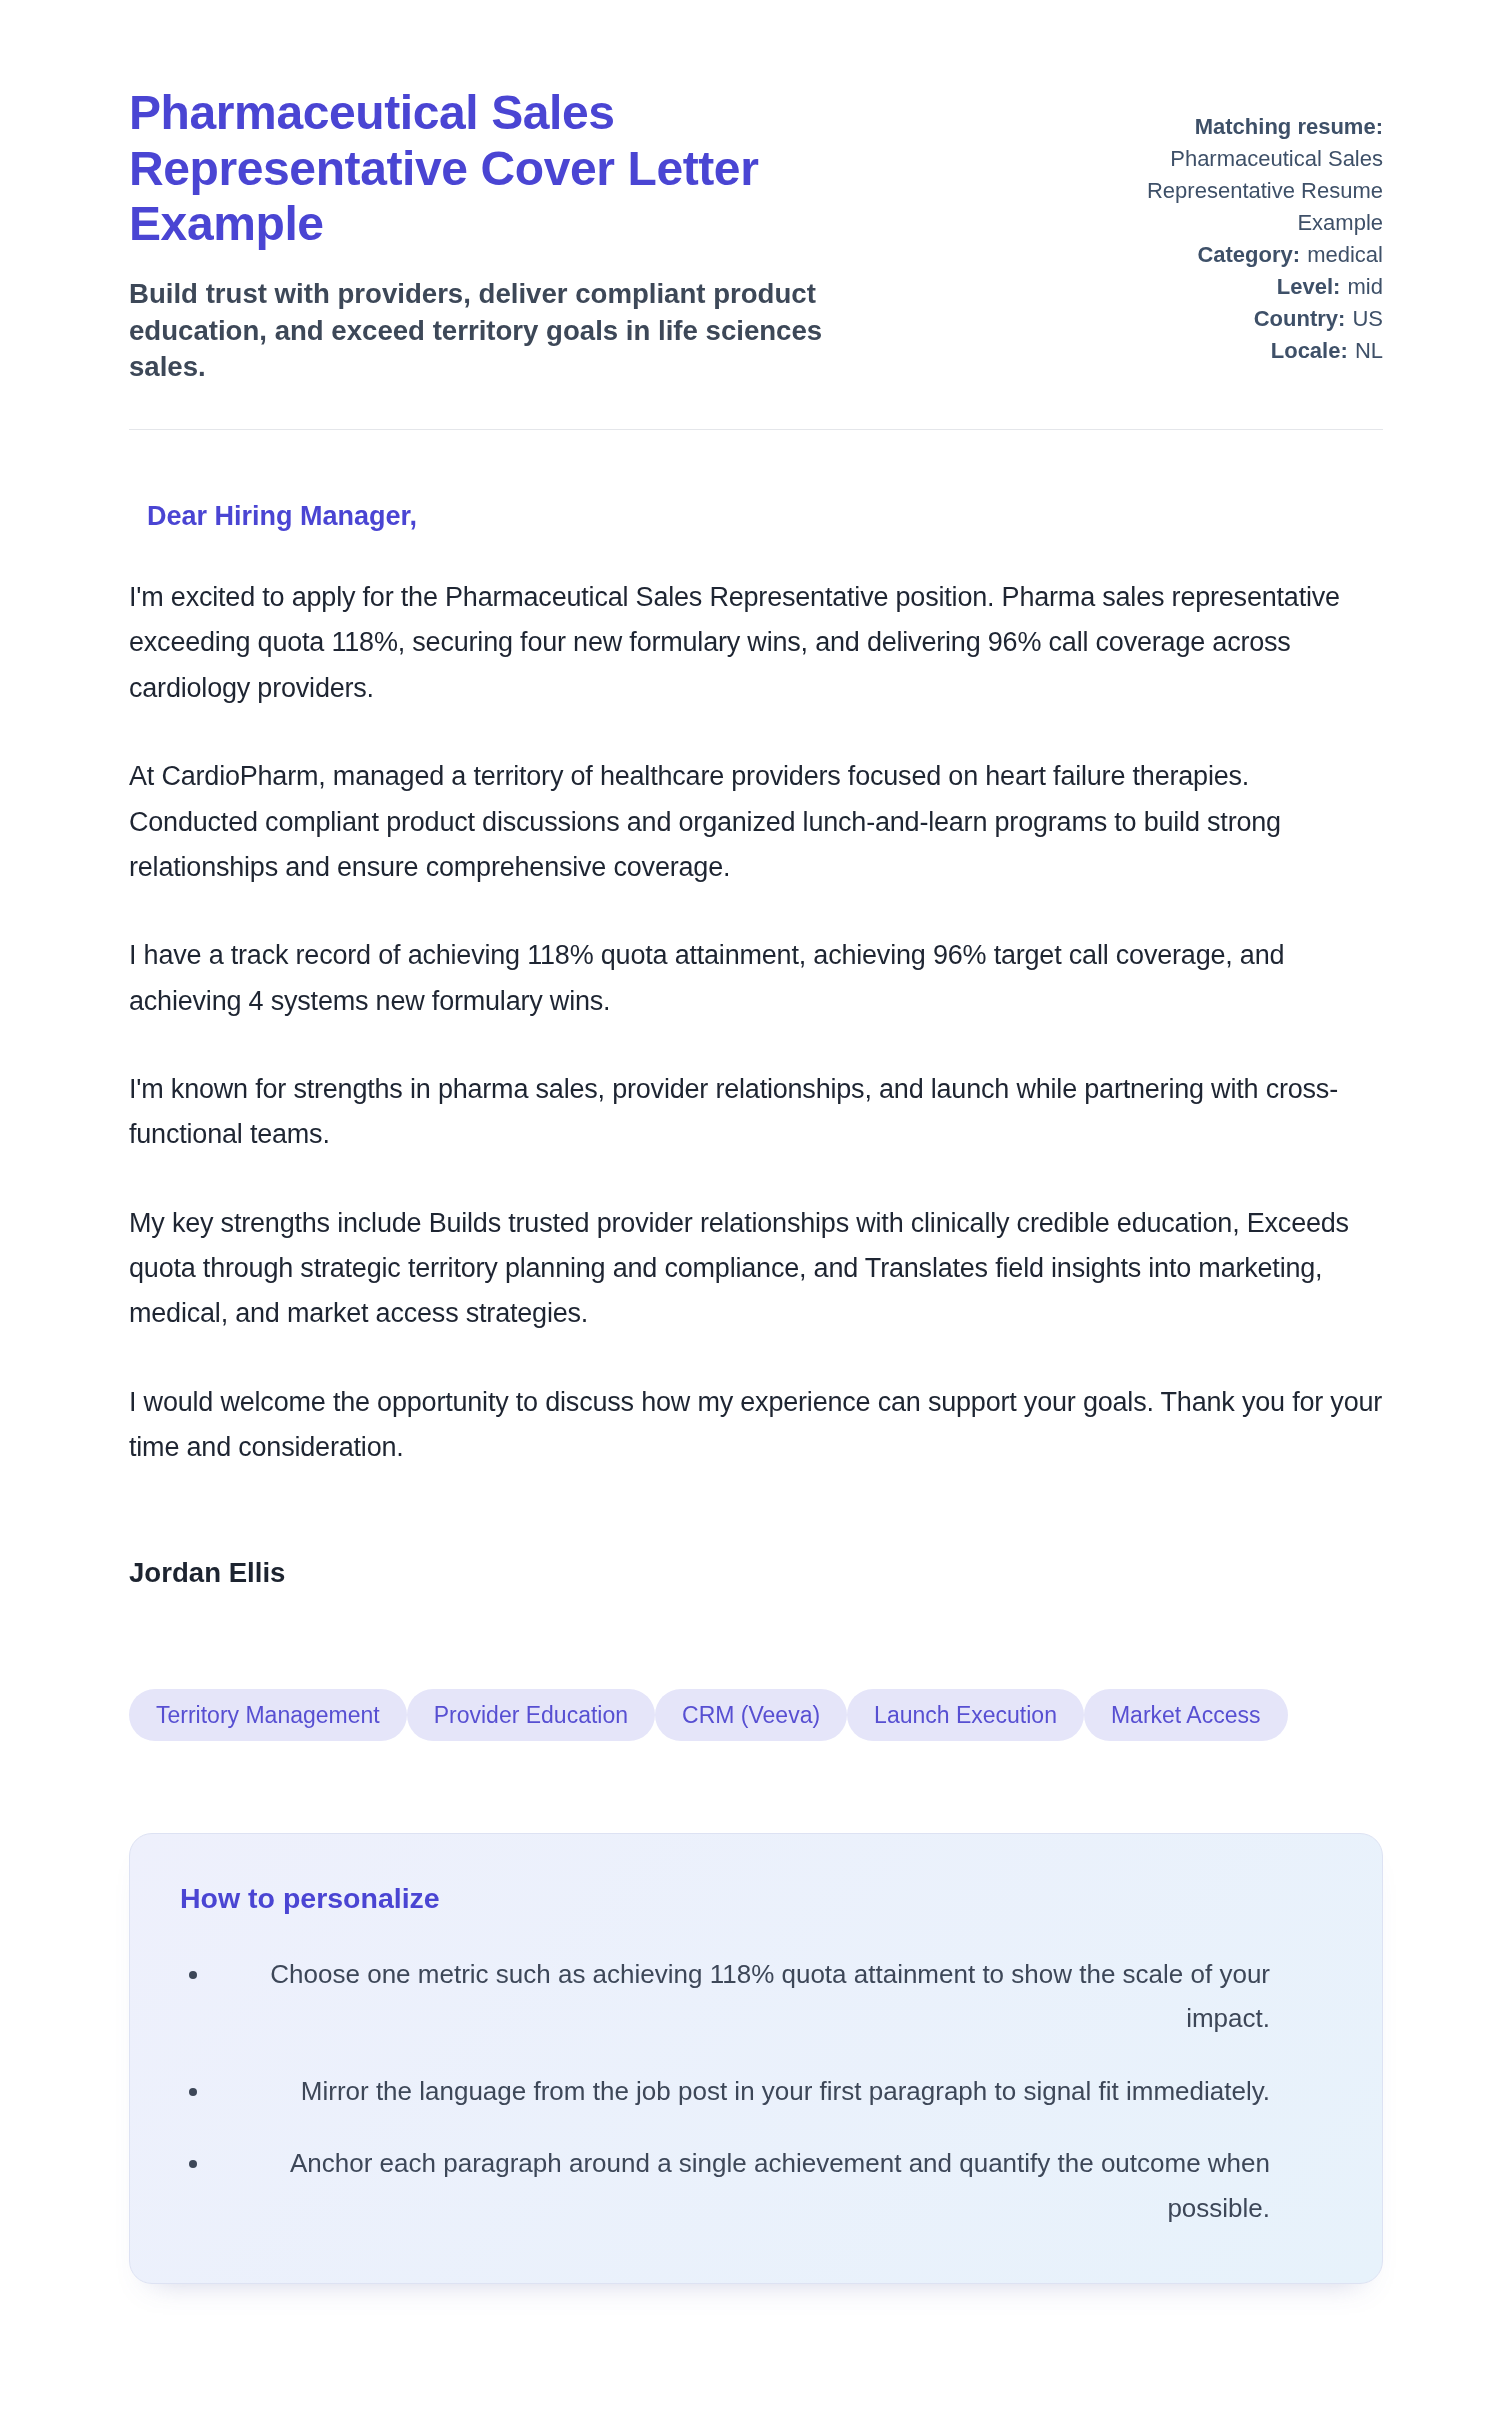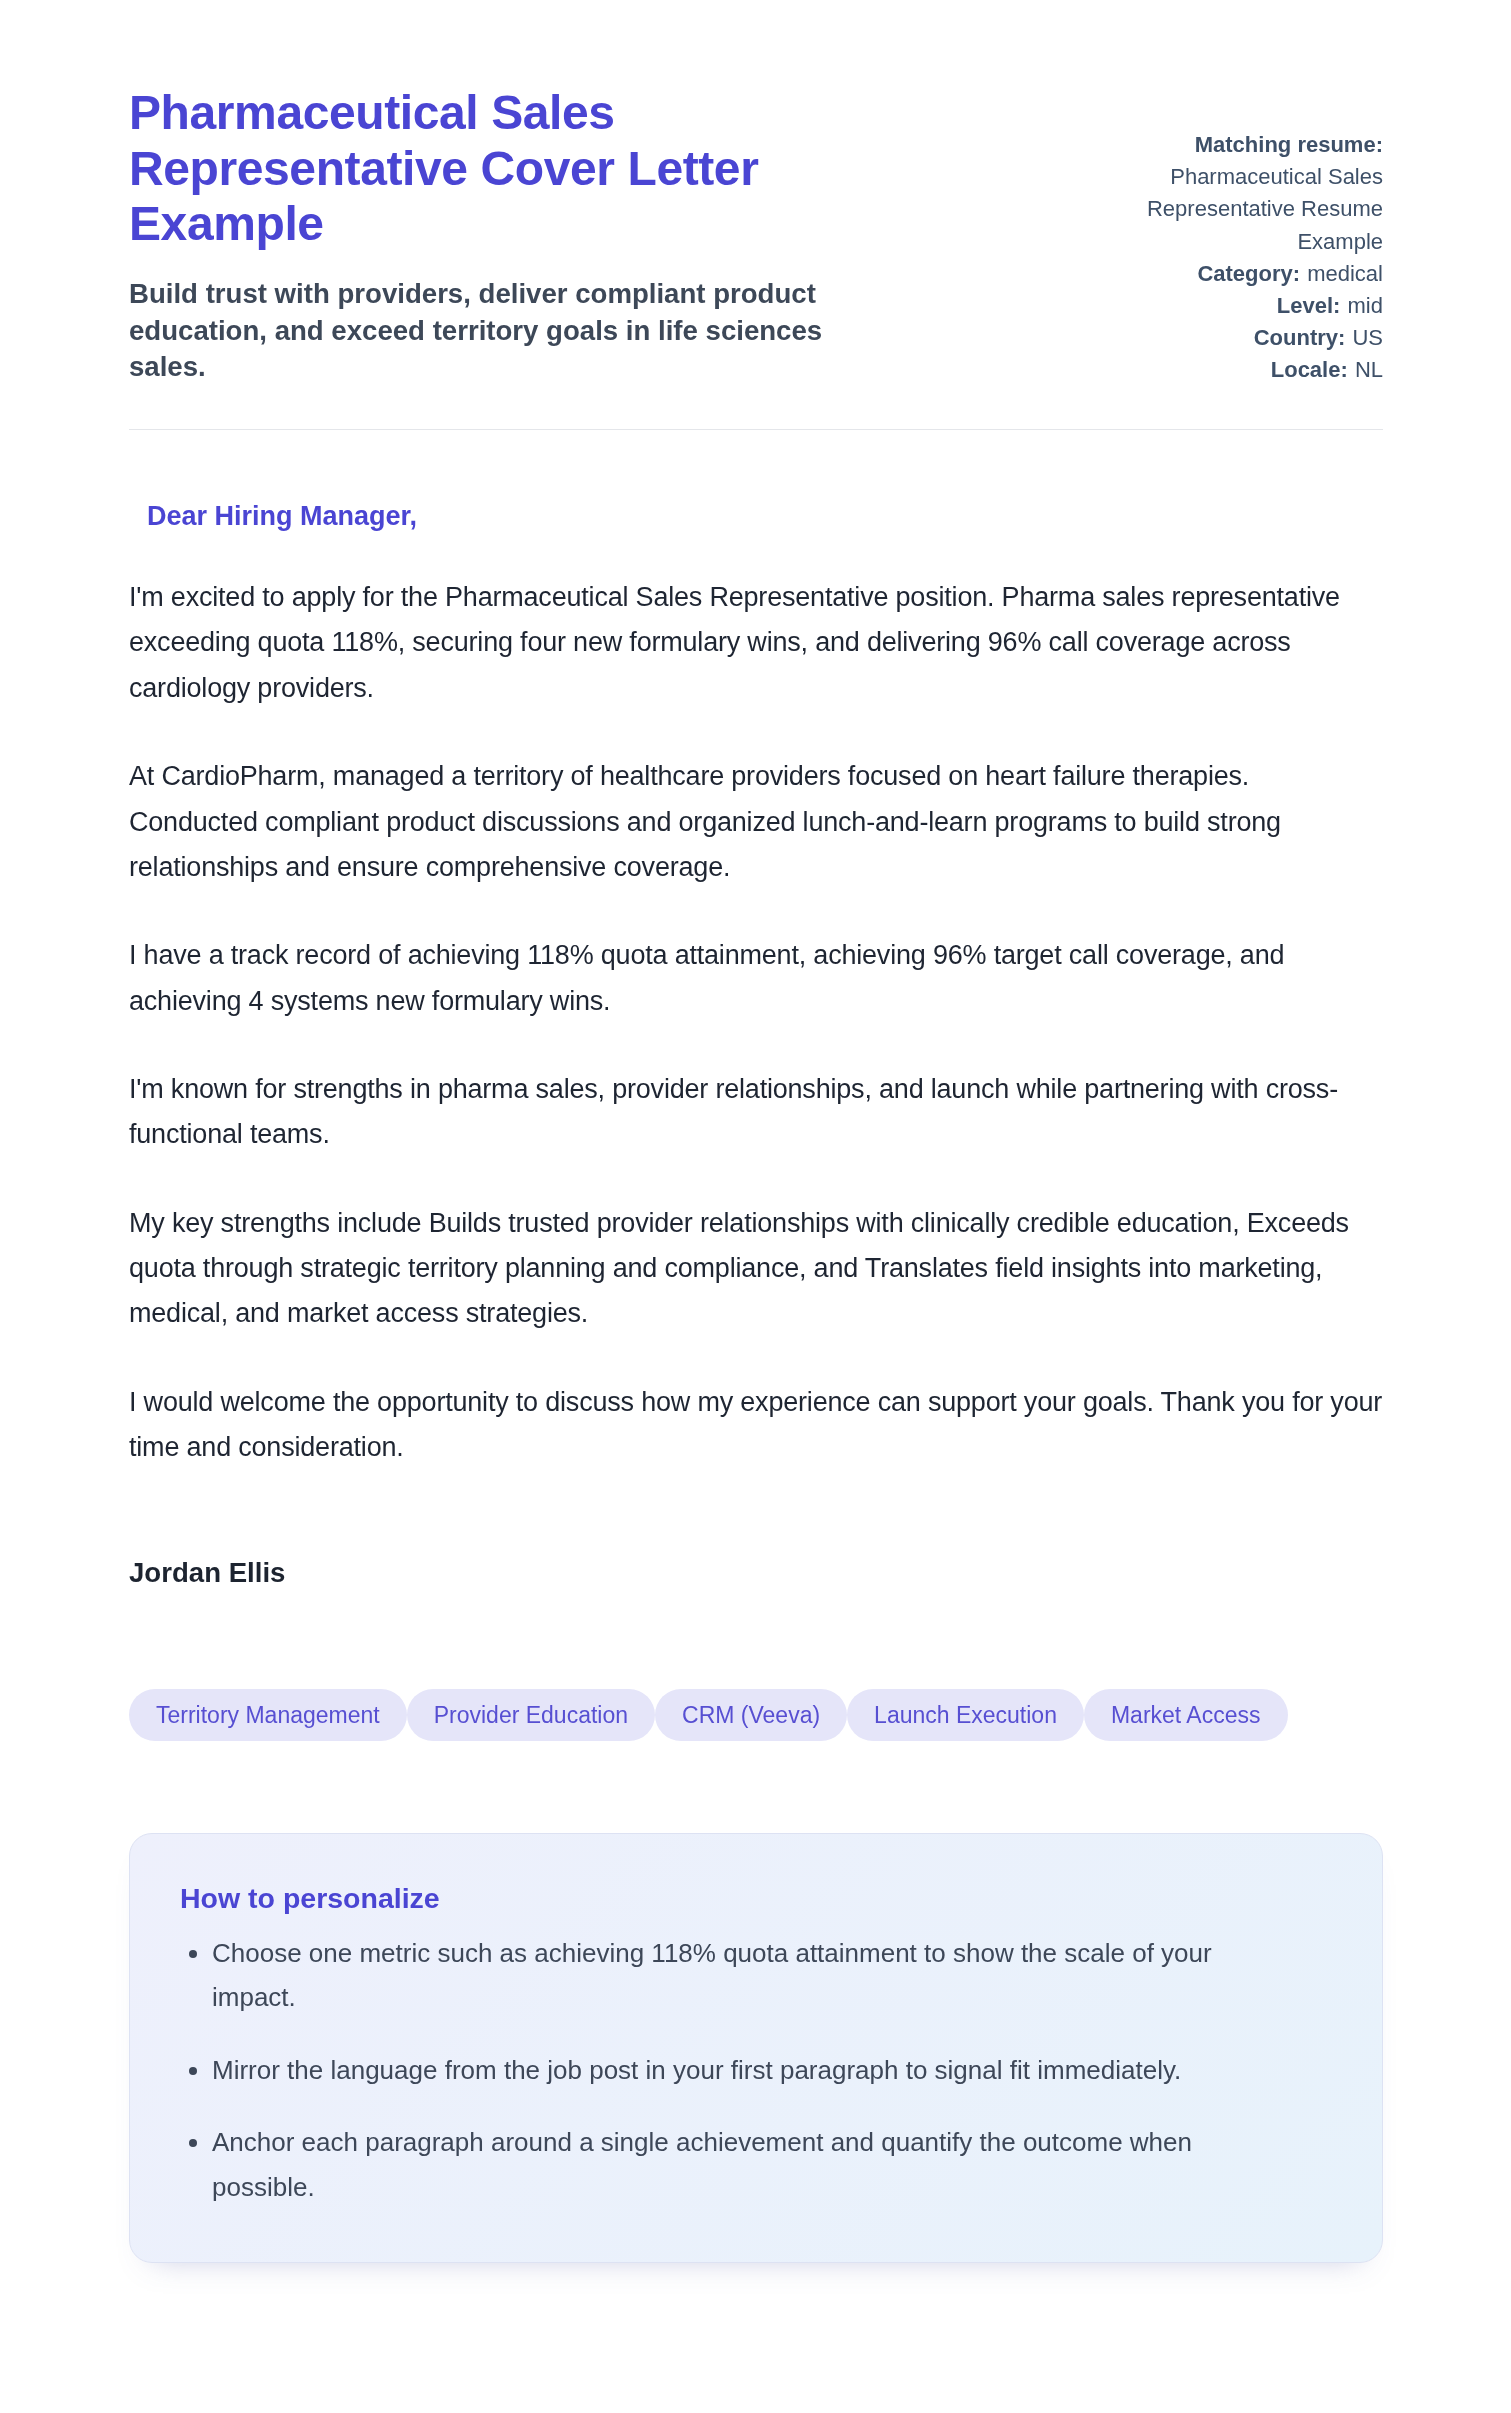--- a/index.html
+++ b/index.html
@@ -24,21 +24,21 @@
   .page{
     width:1254px;
     margin:0 auto;
     padding:85px 0 98px;
   }
 
   
   .header{
     display:flex;
     justify-content:space-between;
-    align-items:flex-end;
+    align-items:center;
     gap:16px;
   }
   .header-left{flex:1 1 auto;}
   .page-title{
     margin:0;
     max-width:818px;
     font-size:48px;
     line-height:1.16;
     font-weight:bold;
     letter-spacing:-0.4px;
@@ -128,23 +128,24 @@
     padding:48px 50px 53px;
     box-shadow:0 18px 30px -23px rgba(80,90,160,.35);
   }
   .tips-title{
     margin:0;
     font-size:28.5px;
     font-weight:bold;
     color:var(--accent);
   }
   .tips ul{
-    margin:16px 0 0;
+    margin:37px 0 0;
     padding:0 62px 0 32px;
     list-style:disc;
+    text-align:right;
   }
   .tips li{
     font-size:26px;
     line-height:1.7;
     color:var(--tip-ink);
     margin-top:28.5px;
   }
   .tips li::marker{color:var(--tip-ink);}
   .tips li:first-child{margin-top:0;}
 </style>

